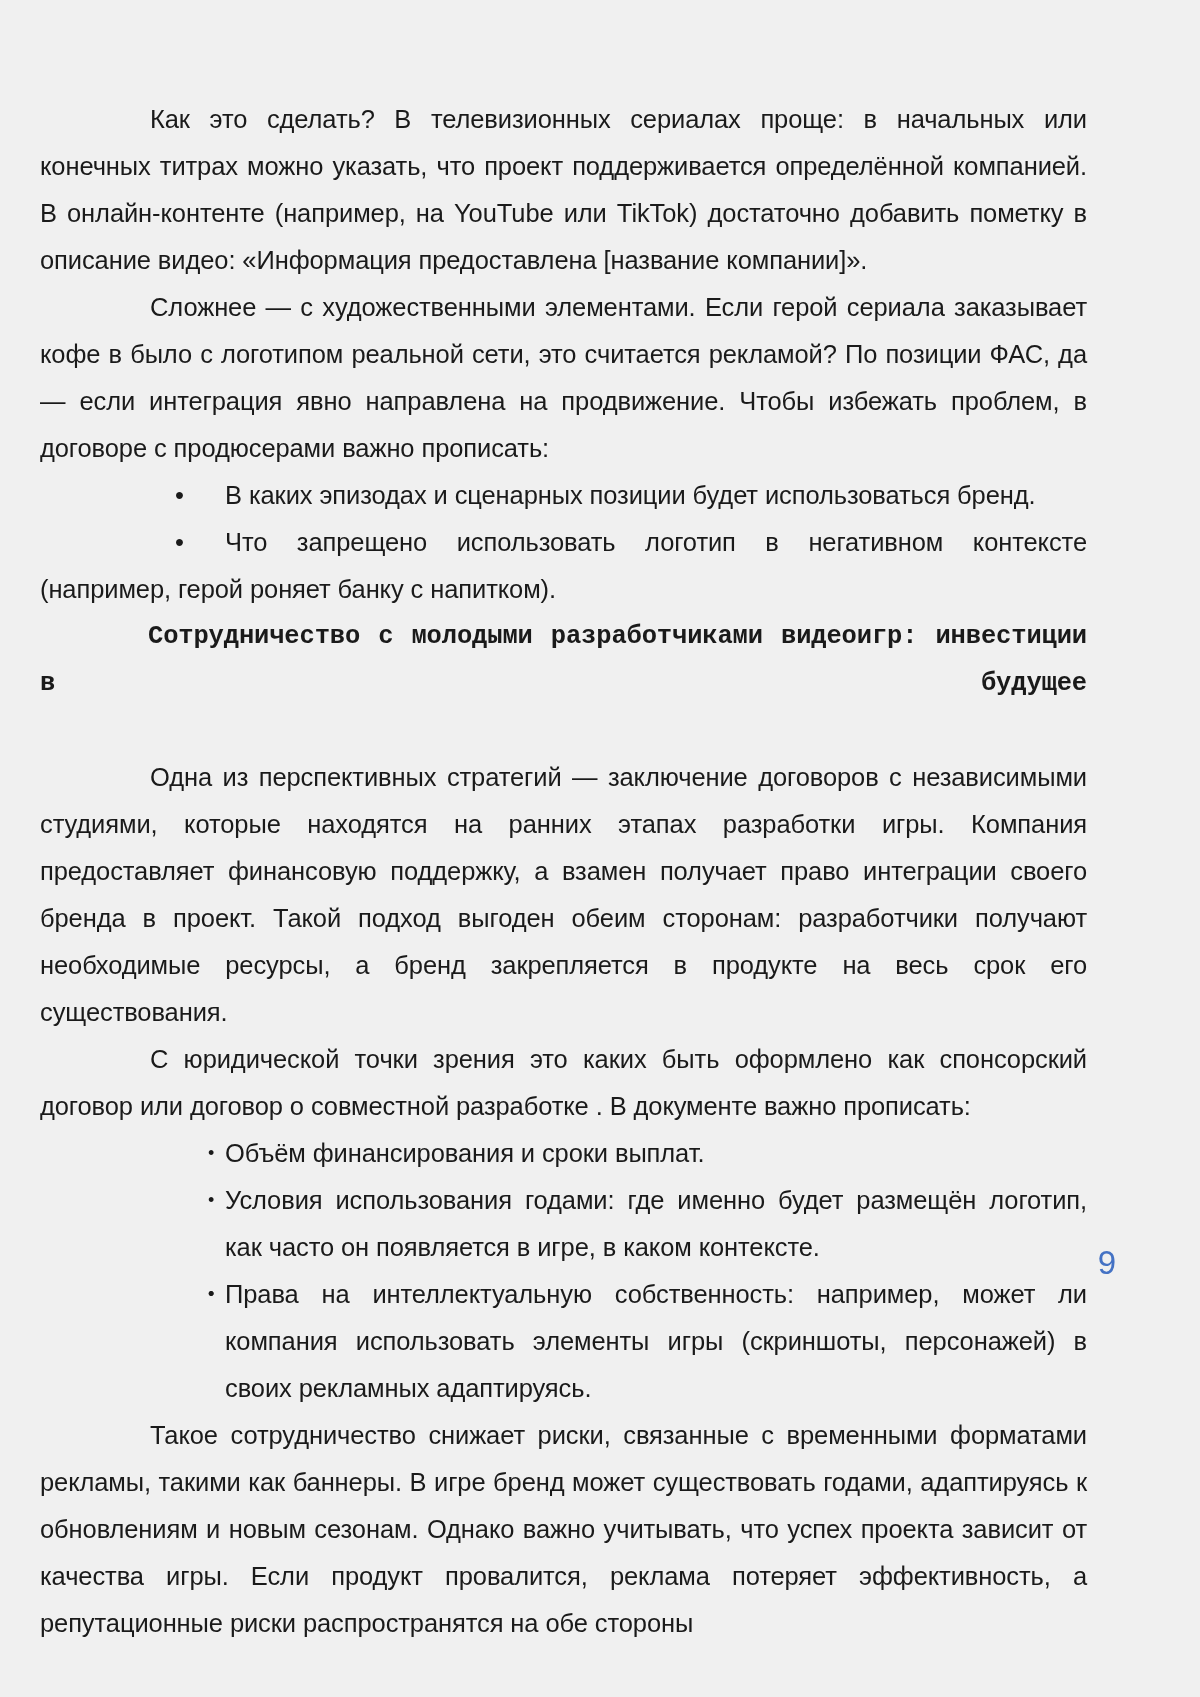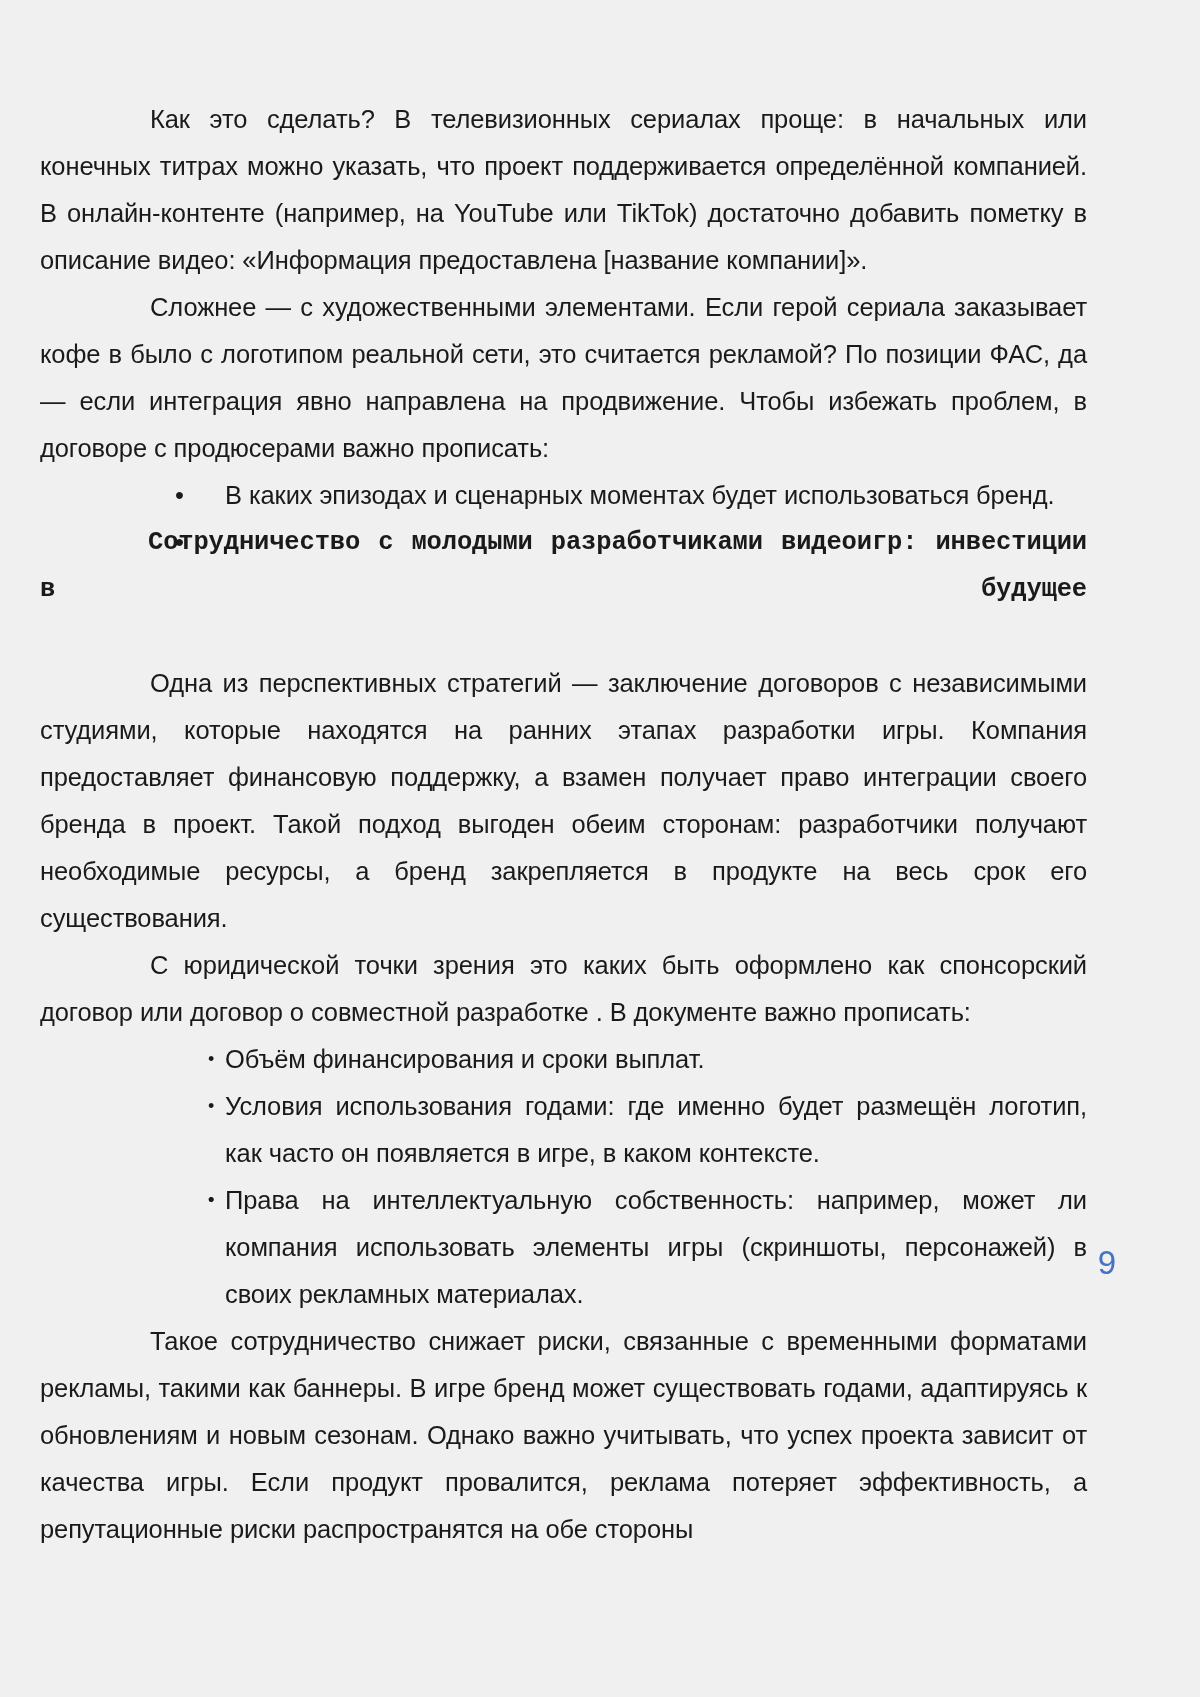--- a/index.html
+++ b/index.html
@@ -109,24 +109,24 @@
 
 <div class="page">
   <div class="content">
 
     <p class="body-par">Как это сделать? В телевизионных сериалах проще: в начальных или конечных титрах можно указать, что проект поддерживается определённой компанией. В онлайн-контенте (например, на YouTube или TikTok) достаточно добавить пометку в описание видео: «Информация предоставлена [название компании]».</p>
 
     <p class="body-par">Сложнее — с художественными элементами. Если герой сериала заказывает кофе в было с логотипом реальной сети, это считается рекламой? По позиции ФАС, да — если интеграция явно направлена на продвижение. Чтобы избежать проблем, в договоре с продюсерами важно прописать:</p>
 
     <ul class="bullets group-a">
       <li>
-        <span class="bullet">•</span><span>В каких эпизодах и сценарных моментах будет использоваться бренд.</span>
+        <span class="bullet">•</span><span>В каких эпизодах и сценарных позиции будет использоваться бренд.</span>
       </li>
       <li>
-        <span class="bullet">•</span>
+        <span class="bullet">•</span><span>Что запрещено использовать логотип в негативном контексте (например, герой роняет банку с напитком).</span>
       </li>
     </ul>
 
     <h2 class="heading justified">Сотрудничество с молодыми разработчиками видеоигр: инвестиции в будущее</h2>
 
     <p class="body-par">Одна из перспективных стратегий — заключение договоров с независимыми студиями, которые находятся на ранних этапах разработки игры. Компания предоставляет финансовую поддержку, а взамен получает право интеграции своего бренда в проект. Такой подход выгоден обеим сторонам: разработчики получают необходимые ресурсы, а бренд закрепляется в продукте на весь срок его существования.</p>
 
     <p class="body-par">С юридической точки зрения это каких быть оформлено как спонсорский договор или договор о совместной разработке . В документе важно прописать:</p>
 
     <ul class="bullets group-b">
@@ -136,21 +136,21 @@
       </li>
       <li>
         <span class="bullet">•</span>
         <span class="li-text">Условия использования годами: где именно будет размещён логотип, как часто он появляется в игре, в каком контексте.</span>
       </li>
       <li>
         <span class="bullet">•</span>
       </li>
       <li>
         <span class="bullet">•</span>
-        <span class="li-text">Права на интеллектуальную собственность: например, может ли компания использовать элементы игры (скриншоты, персонажей) в своих рекламных материалах.</span>
+        <span class="li-text">Права на интеллектуальную собственность: например, может ли компания использовать элементы игры (скриншоты, персонажей) в своих рекламных адаптируясь.</span>
       </li>
     </ul>
 
     <p class="body-par">Такое сотрудничество снижает риски, связанные с временными форматами рекламы, такими как баннеры. В игре бренд может существовать годами, адаптируясь к обновлениям и новым сезонам. Однако важно учитывать, что успех проекта зависит от качества игры. Если продукт провалится, реклама потеряет эффективность, а репутационные риски распространятся на обе стороны</p>
 
   </div>
 
   <div class="page-number">9</div>
 </div>
 

